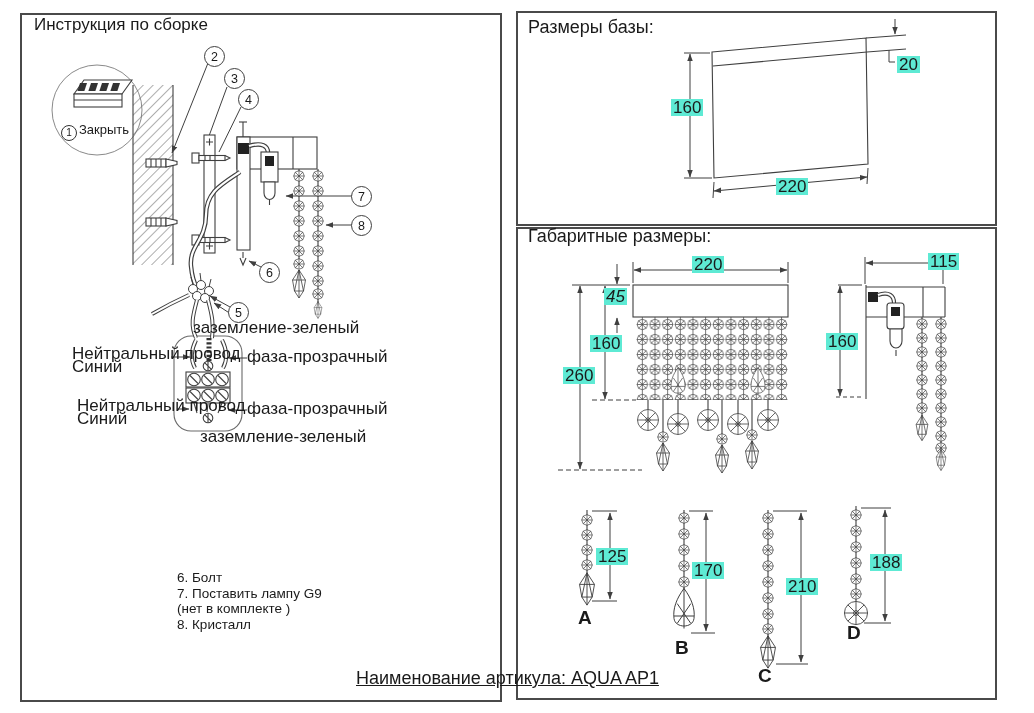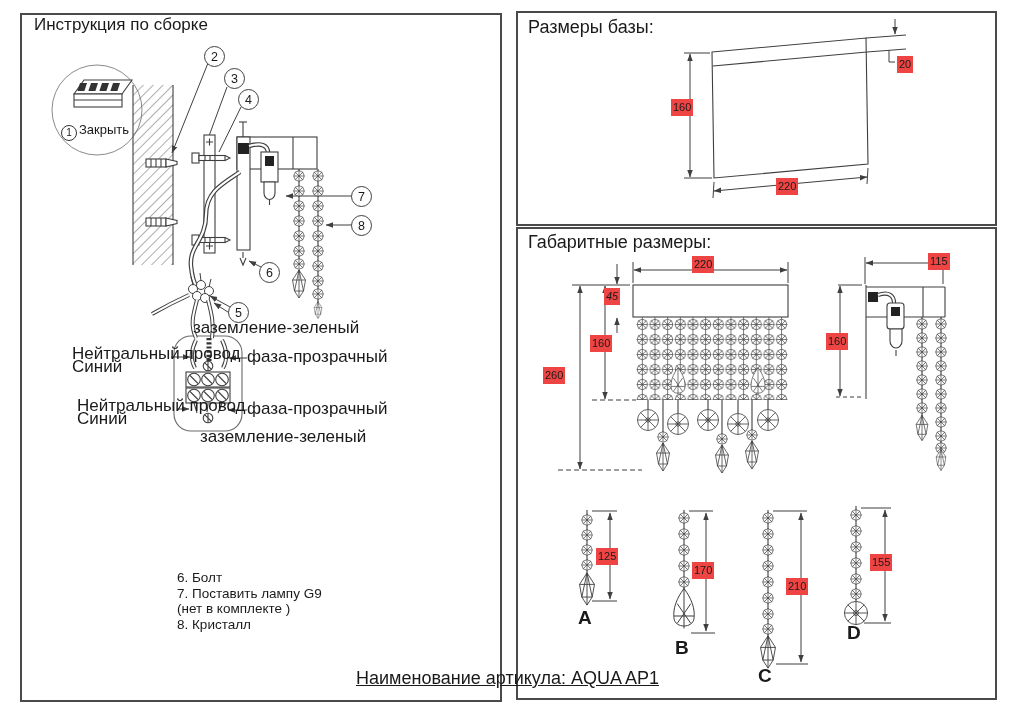--- a/index.html
+++ b/index.html
@@ -3,21 +3,21 @@
 <meta charset="utf-8">
 <style>
   html,body{margin:0;padding:0;background:#fff;}
   #page{position:relative;width:1034px;height:713px;background:#fff;overflow:hidden;
         font-family:"Liberation Sans",sans-serif;color:#1a1a1a;}
   .panel{position:absolute;border:2px solid #4a4a4a;background:#fff;}
   svg{position:absolute;overflow:visible;}
   .txt{position:absolute;white-space:pre-line;}
   .title{font-size:17px;}
   .hdr{font-size:18px;}
-  .dim{font-size:11px;background:#ef4444;padding:0 2px;line-height:17px;}
+  .dim{font-size:17px;background:#5eead4;padding:0 2px;line-height:17px;}
   .wlabel{font-size:17px;line-height:12.5px;}
   .steps{font-size:13.5px;line-height:15.6px;}
   .slabel{font-size:19px;font-weight:700;}
   .callout{position:absolute;width:19px;height:19px;border:1.4px solid #3f3f3f;border-radius:50%;
            background:#fff;font-size:12.5px;display:flex;align-items:center;justify-content:center;}
   .cnum{display:inline-flex;width:14px;height:14px;border:1px solid #333;border-radius:50%;
         font-size:10px;align-items:center;justify-content:center;margin-right:2px;vertical-align:-2px;}
   .breaker-label{font-size:13px;}
   .footer{font-size:18px;}
 </style>
@@ -460,32 +460,32 @@
   <div class="txt steps" style="left:177px;top:570px;">6. Болт
 7. Поставить лампу G9
 (нет в комплекте )
 8. Кристалл</div>
 
   <div class="txt hdr" style="left:528px;top:17px;">Размеры базы:</div>
   <div class="txt dim" style="left:671px;top:99px;">160</div>
   <div class="txt dim" style="left:897px;top:56px;">20</div>
   <div class="txt dim" style="left:776px;top:178px;">220</div>
 
-  <div class="txt hdr" style="left:528px;top:232px;">Габаритные размеры:</div>
+  <div class="txt hdr" style="left:528px;top:226px;">Габаритные размеры:</div>
   <div class="txt dim" style="left:692px;top:256px;">220</div>
   <div class="txt dim" style="left:604px;top:288px;font-style:italic;">45</div>
   <div class="txt dim" style="left:590px;top:335px;">160</div>
-  <div class="txt dim" style="left:543px;top:367px;">260</div>
+  <div class="txt dim" style="left:563px;top:367px;">260</div>
   <div class="txt dim" style="left:890px;top:253px;margin-left:38px;">115</div>
   <div class="txt dim" style="left:826px;top:333px;">160</div>
 
   <div class="txt dim" style="left:596px;top:548px;">125</div>
   <div class="txt dim" style="left:692px;top:562px;">170</div>
   <div class="txt dim" style="left:786px;top:578px;">210</div>
-  <div class="txt dim" style="left:870px;top:554px;">155</div>
+  <div class="txt dim" style="left:870px;top:554px;">188</div>
   <div class="txt slabel" style="left:578px;top:607px;">A</div>
   <div class="txt slabel" style="left:675px;top:637px;">B</div>
   <div class="txt slabel" style="left:758px;top:665px;">C</div>
   <div class="txt slabel" style="left:847px;top:622px;">D</div>
 
   <div class="txt footer" style="left:356px;top:668px;text-decoration:underline;">Наименование артикула: AQUA AP1</div>
 
 </div>
 
 </body></html>

